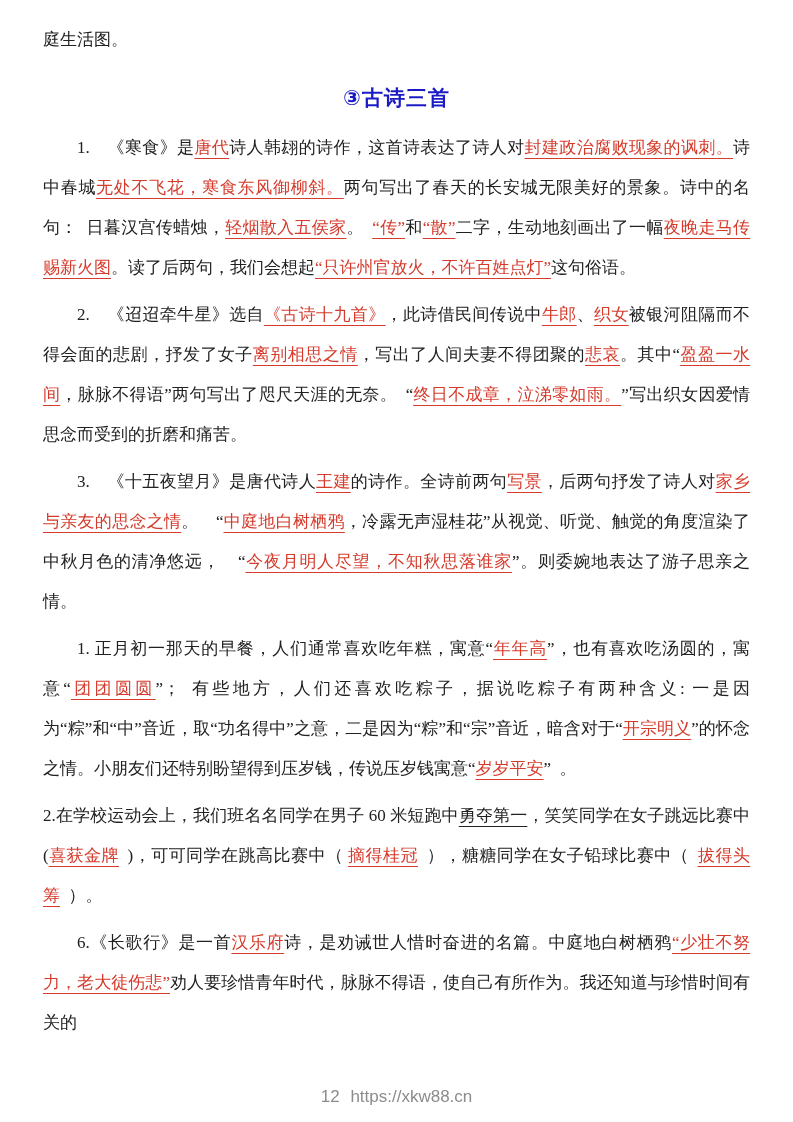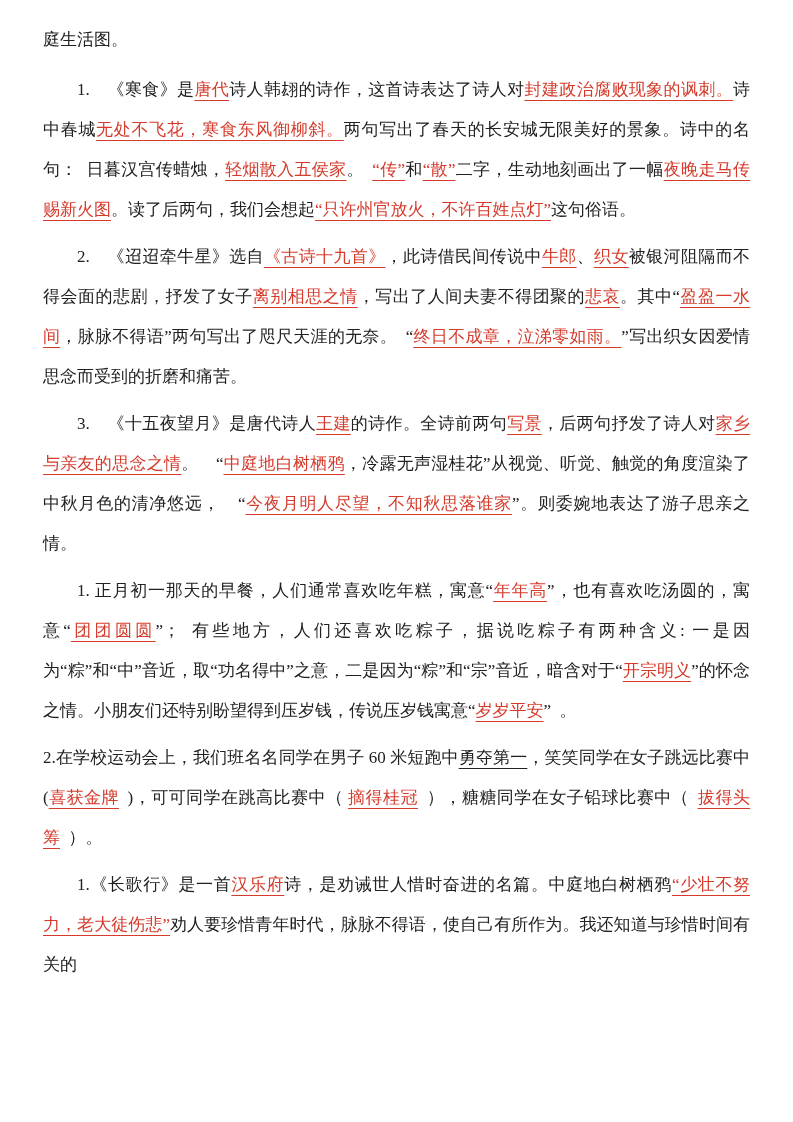--- a/index.html
+++ b/index.html
@@ -64,25 +64,30 @@
     line-height:22px;
   }
   .footer span{margin:0 3px;}
 </style>
 </head>
 <body>
 
 <div class="page">
   <p class="intro">庭生活图。</p>
 
+  <h2 class="heading">③古诗三首</h2>
   <div>
       <p class="para"><span class="seg-plain">1.　《寒食》是</span><span class="seg-red">唐代</span><span class="seg-plain">诗人韩翃的诗作，这首诗表达了诗人对</span><span class="seg-red">封建政治腐败现象的讽刺。</span><span class="seg-plain">诗中春城</span><span class="seg-red">无处不飞花，寒食东风御柳斜。</span><span class="seg-plain">两句写出了春天的长安城无限美好的景象。诗中的名句： 日暮汉宫传蜡烛，</span><span class="seg-red">轻烟散入五侯家</span><span class="seg-plain">。 </span><span class="seg-red">“传”</span><span class="seg-plain">和</span><span class="seg-red">“散”</span><span class="seg-plain">二字，生动地刻画出了一幅</span><span class="seg-red">夜晚走马传赐新火图</span><span class="seg-plain">。读了后两句，我们会想起</span><span class="seg-red">“只许州官放火，不许百姓点灯”</span><span class="seg-plain">这句俗语。</span></p>
       <p class="para"><span class="seg-plain">2.　《迢迢牵牛星》选自</span><span class="seg-red">《古诗十九首》</span><span class="seg-plain">，此诗借民间传说中</span><span class="seg-red">牛郎</span><span class="seg-plain">、</span><span class="seg-red">织女</span><span class="seg-plain">被银河阻隔而不得会面的悲剧，抒发了女子</span><span class="seg-red">离别相思之情</span><span class="seg-plain">，写出了人间夫妻不得团聚的</span><span class="seg-red">悲哀</span><span class="seg-plain">。其中“</span><span class="seg-red">盈盈一水间</span><span class="seg-plain">，脉脉不得语”两句写出了咫尺天涯的无奈。 “</span><span class="seg-red">终日不成章，泣涕零如雨。</span><span class="seg-plain">”写出织女因爱情思念而受到的折磨和痛苦。</span></p>
       <p class="para"><span class="seg-plain">3.　《十五夜望月》是唐代诗人</span><span class="seg-red">王建</span><span class="seg-plain">的诗作。全诗前两句</span><span class="seg-red">写景</span><span class="seg-plain">，后两句抒发了诗人对</span><span class="seg-red">家乡与亲友的思念之情</span><span class="seg-plain">。　“</span><span class="seg-red">中庭地白树栖鸦</span><span class="seg-plain">，冷露无声湿桂花”从视觉、听觉、触觉的角度渲染了中秋月色的清净悠远，　“</span><span class="seg-red">今夜月明人尽望，不知秋思落谁家</span><span class="seg-plain">”。则委婉地表达了游子思亲之情。</span></p>
     </div>
 
   <div>
       <p class="para"><span class="seg-plain">1. 正月初一那天的早餐，人们通常喜欢吃年糕，寓意“</span><span class="seg-red">年年高</span><span class="seg-plain">”，也有喜欢吃汤圆的，寓意“</span><span class="seg-red">团团圆圆</span><span class="seg-plain">”； 有些地方，人们还喜欢吃粽子，据说吃粽子有两种含义: 一是因为“粽”和“中”音近，取“功名得中”之意，二是因为“粽”和“宗”音近，暗含对于“</span><span class="seg-red">开宗明义</span><span class="seg-plain">”的怀念之情。小朋友们还特别盼望得到压岁钱，传说压岁钱寓意“</span><span class="seg-red">岁岁平安</span><span class="seg-plain">” 。</span></p>
       <p class="para no-indent"><span class="seg-plain">2.在学校运动会上，我们班名名同学在男子 60 米短跑中</span><span class="seg-black-underline">勇夺第一</span><span class="seg-plain">，笑笑同学在女子跳远比赛中(</span><span class="seg-red">喜获金牌</span><span class="seg-plain"> )，可可同学在跳高比赛中（ </span><span class="seg-red">摘得桂冠</span><span class="seg-plain"> ），糖糖同学在女子铅球比赛中（ </span><span class="seg-red">拔得头筹</span><span class="seg-plain"> ）。</span></p>
-      <p class="para"><span class="seg-plain">1.《长歌行》是一首</span><span class="seg-red">汉乐府</span><span class="seg-plain">诗，是劝诫世人惜时奋进的名篇。中庭地白树栖鸦</span><span class="seg-red">“少壮不努力，老大徒伤悲”</span><span class="seg-plain">劝人要珍惜青年时代，脉脉不得语，使自己有所作为。我还知道与珍惜时间有关的</span></p>
+      <p class="para"><span class="seg-plain">6.《长歌行》是一首</span><span class="seg-red">汉乐府</span><span class="seg-plain">诗，是劝诫世人惜时奋进的名篇。中庭地白树栖鸦</span><span class="seg-red">“少壮不努力，老大徒伤悲”</span><span class="seg-plain">劝人要珍惜青年时代，脉脉不得语，使自己有所作为。我还知道与珍惜时间有关的</span></p>
     </div>
 
+  <div class="footer">
+    <span>12</span>
+    <span>https://xkw88.cn</span>
+  </div>
 </div>
 
 </body></html>

